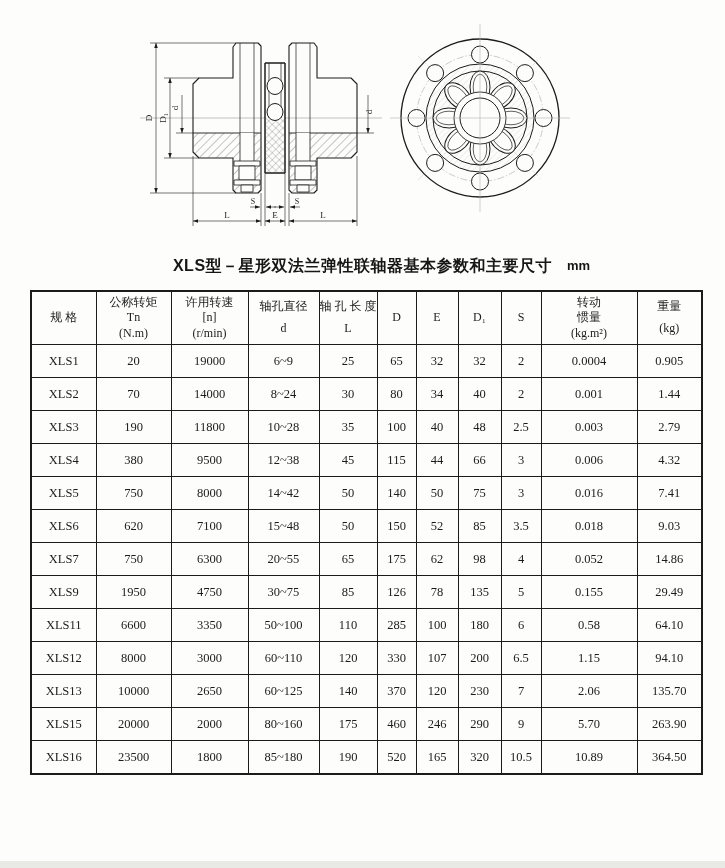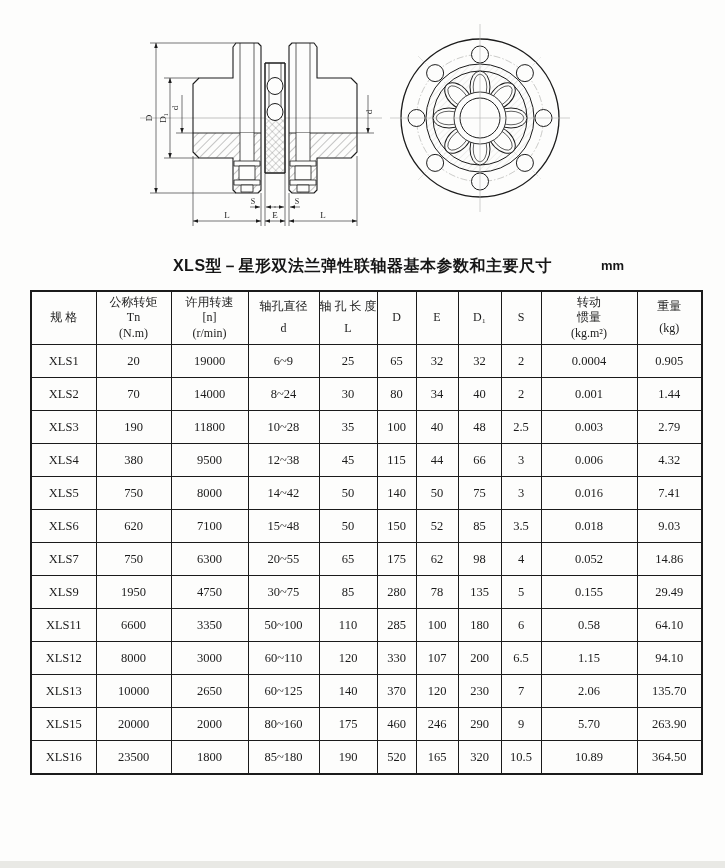--- a/index.html
+++ b/index.html
@@ -5,21 +5,21 @@
   html,body { margin:0; padding:0; }
   body { width:725px; height:868px; background:#f2f2ef; font-family:"Liberation Sans", sans-serif; }
   .page { position:relative; width:725px; height:868px; background:#fdfdfc; overflow:hidden; }
 
   .drawing { position:absolute; left:0; top:0; }
   .dim { font-family:"Liberation Serif", serif; font-size:9px; fill:#1c1c1c; text-anchor:middle; }
   .dim-s { font-family:"Liberation Serif", serif; font-size:8px; fill:#1c1c1c; text-anchor:middle; }
 
   .title-row { position:absolute; top:251px; left:0; width:725px; height:30px; text-align:center; }
   .title { display:inline-block; margin:0; font-size:16px; font-weight:600; color:#161616; letter-spacing:0.5px; line-height:30px; font-family:"Liberation Sans", sans-serif; }
-  .unit { position:absolute; left:601px; top:0; line-height:30px; font-size:13px; font-weight:600; color:#161616; font-family:"Liberation Sans", sans-serif; }
+  .unit { position:absolute; left:567px; top:0; line-height:30px; font-size:13px; font-weight:600; color:#161616; font-family:"Liberation Sans", sans-serif; }
 
   table.spec { position:absolute; left:30px; top:290px; width:671px; border-collapse:collapse; table-layout:fixed; border:2px solid #1b1b1b; background:#fdfdfc; }
   table.spec th, table.spec td { border:1px solid #1b1b1b; text-align:center; vertical-align:middle; padding:0; color:#1b1b1b; overflow:hidden; }
   table.spec thead th { height:52px; font-weight:normal; font-size:12px; line-height:1.3; font-family:"Liberation Serif", serif; }
   table.spec tbody td { height:32px; font-size:12.5px; font-family:"Liberation Serif", serif; }
   table.spec th .sp { height:6px; }
 
   .bottom-strip { position:absolute; left:0; top:861px; width:725px; height:7px; background:#e9e9e5; }
 </style>
 </head>
@@ -355,21 +355,21 @@
           <td>4</td>
           <td>0.052</td>
           <td>14.86</td>
         </tr>
         <tr>
           <td>XLS9</td>
           <td>1950</td>
           <td>4750</td>
           <td>30~75</td>
           <td>85</td>
-          <td>280</td>
+          <td>126</td>
           <td>78</td>
           <td>135</td>
           <td>5</td>
           <td>0.155</td>
           <td>29.49</td>
         </tr>
         <tr>
           <td>XLS11</td>
           <td>6600</td>
           <td>3350</td>

